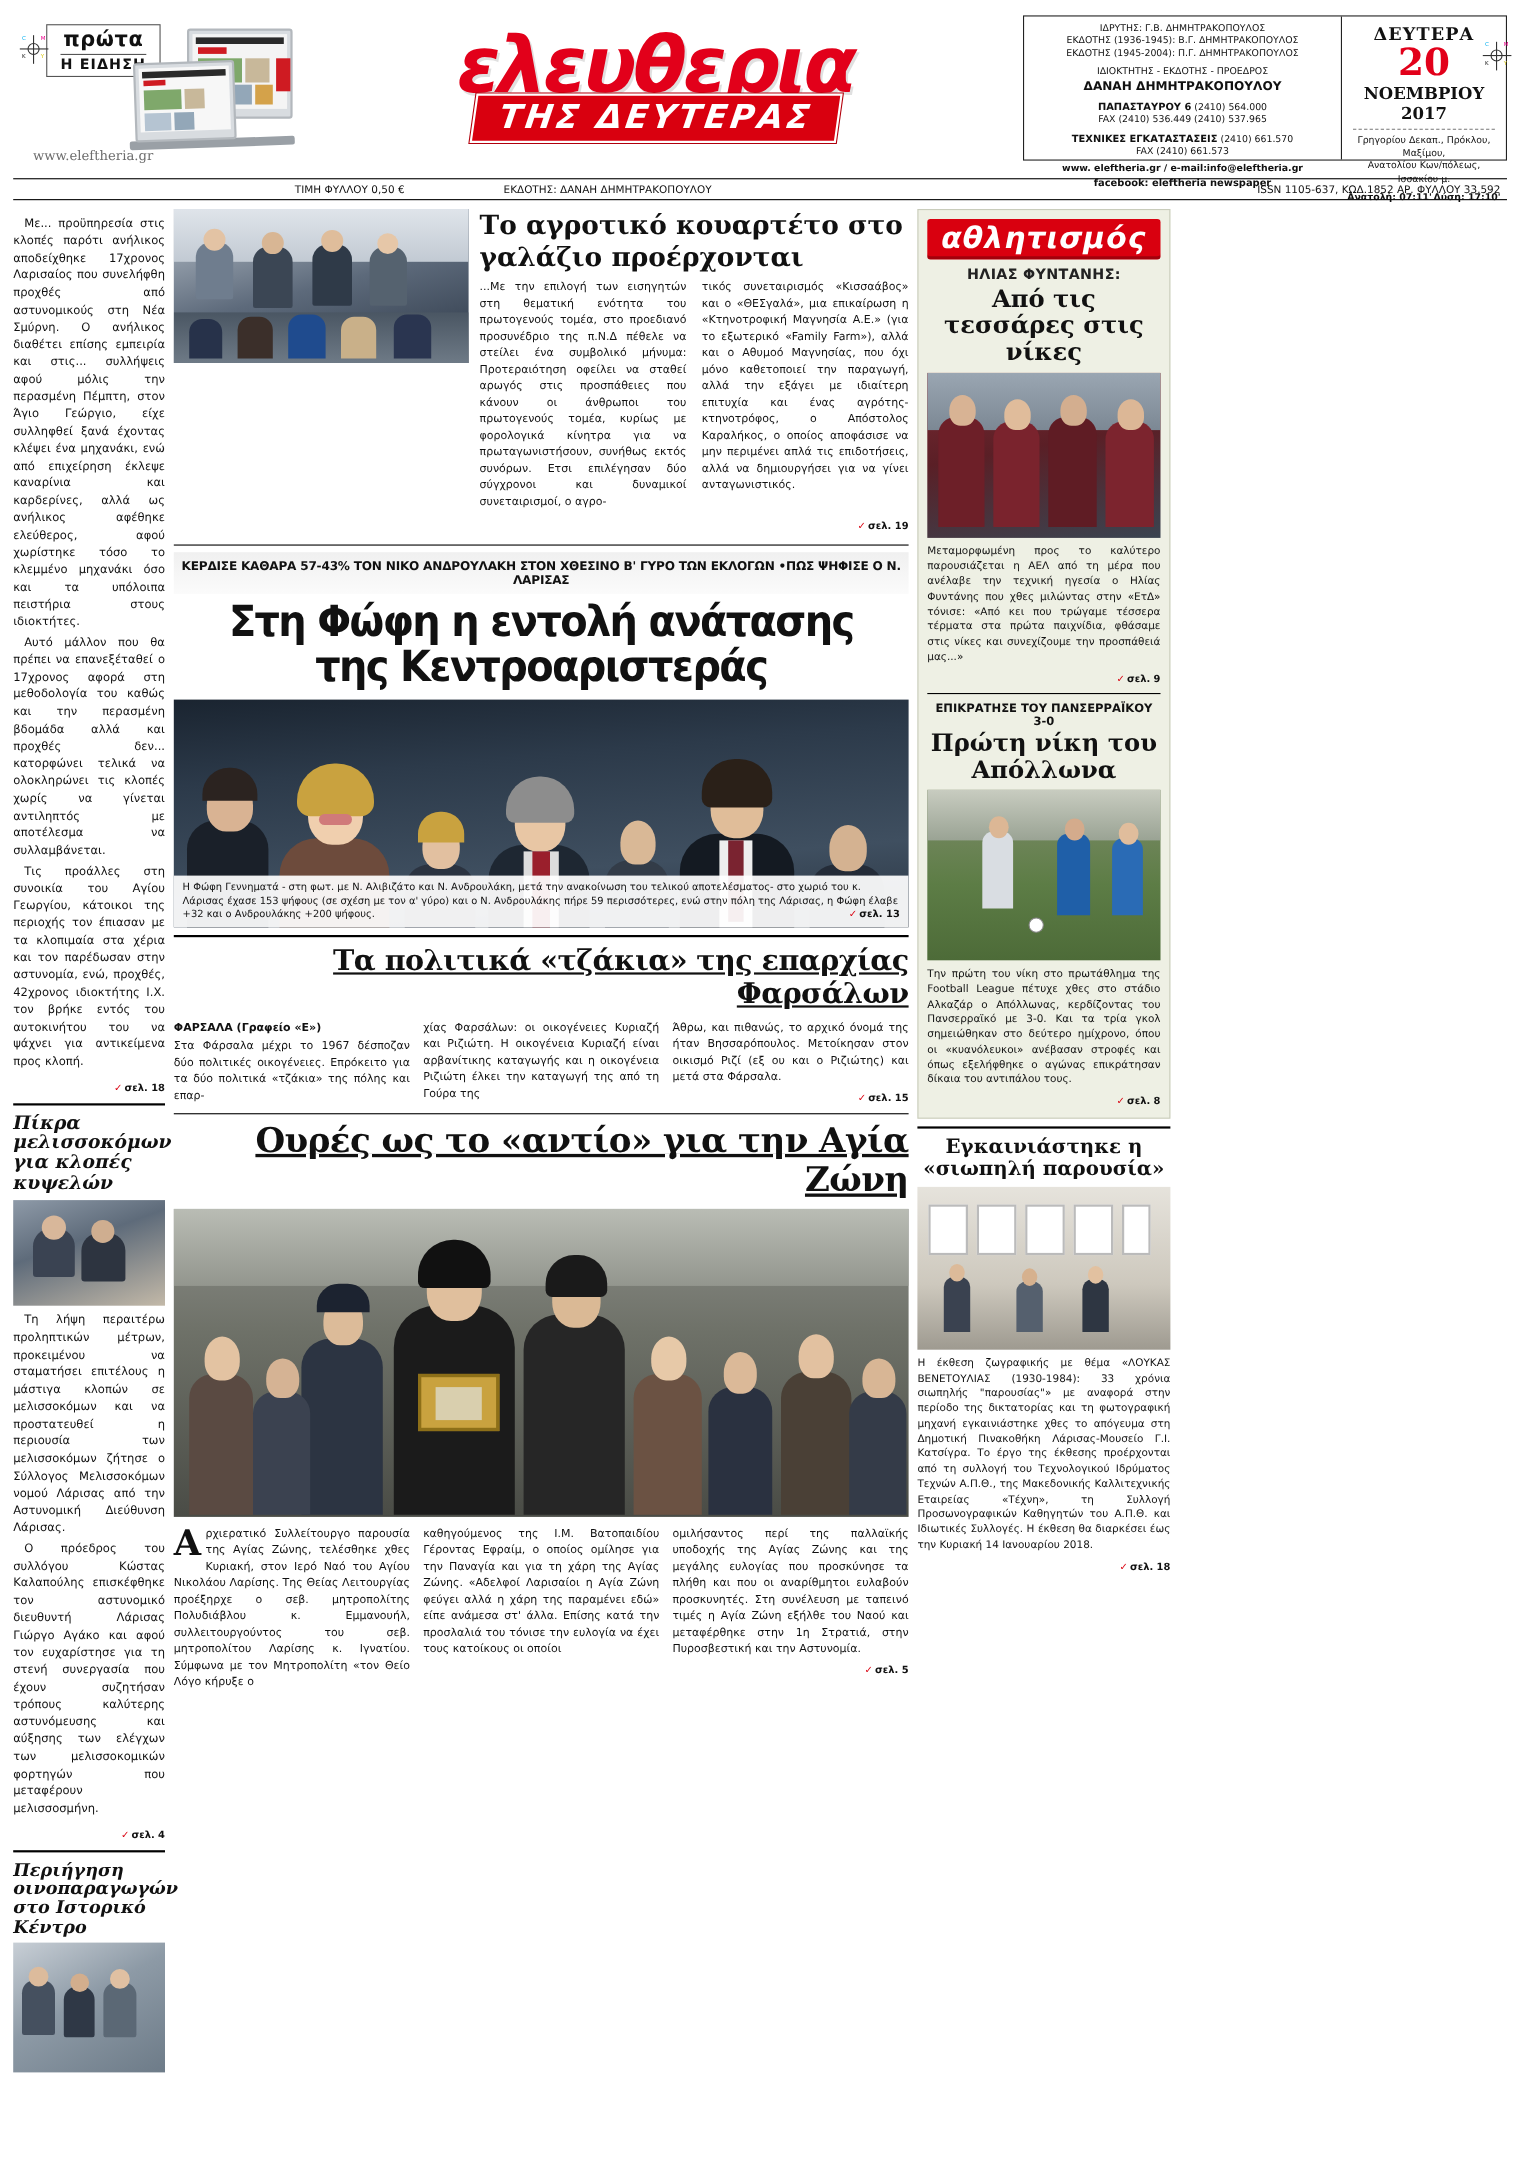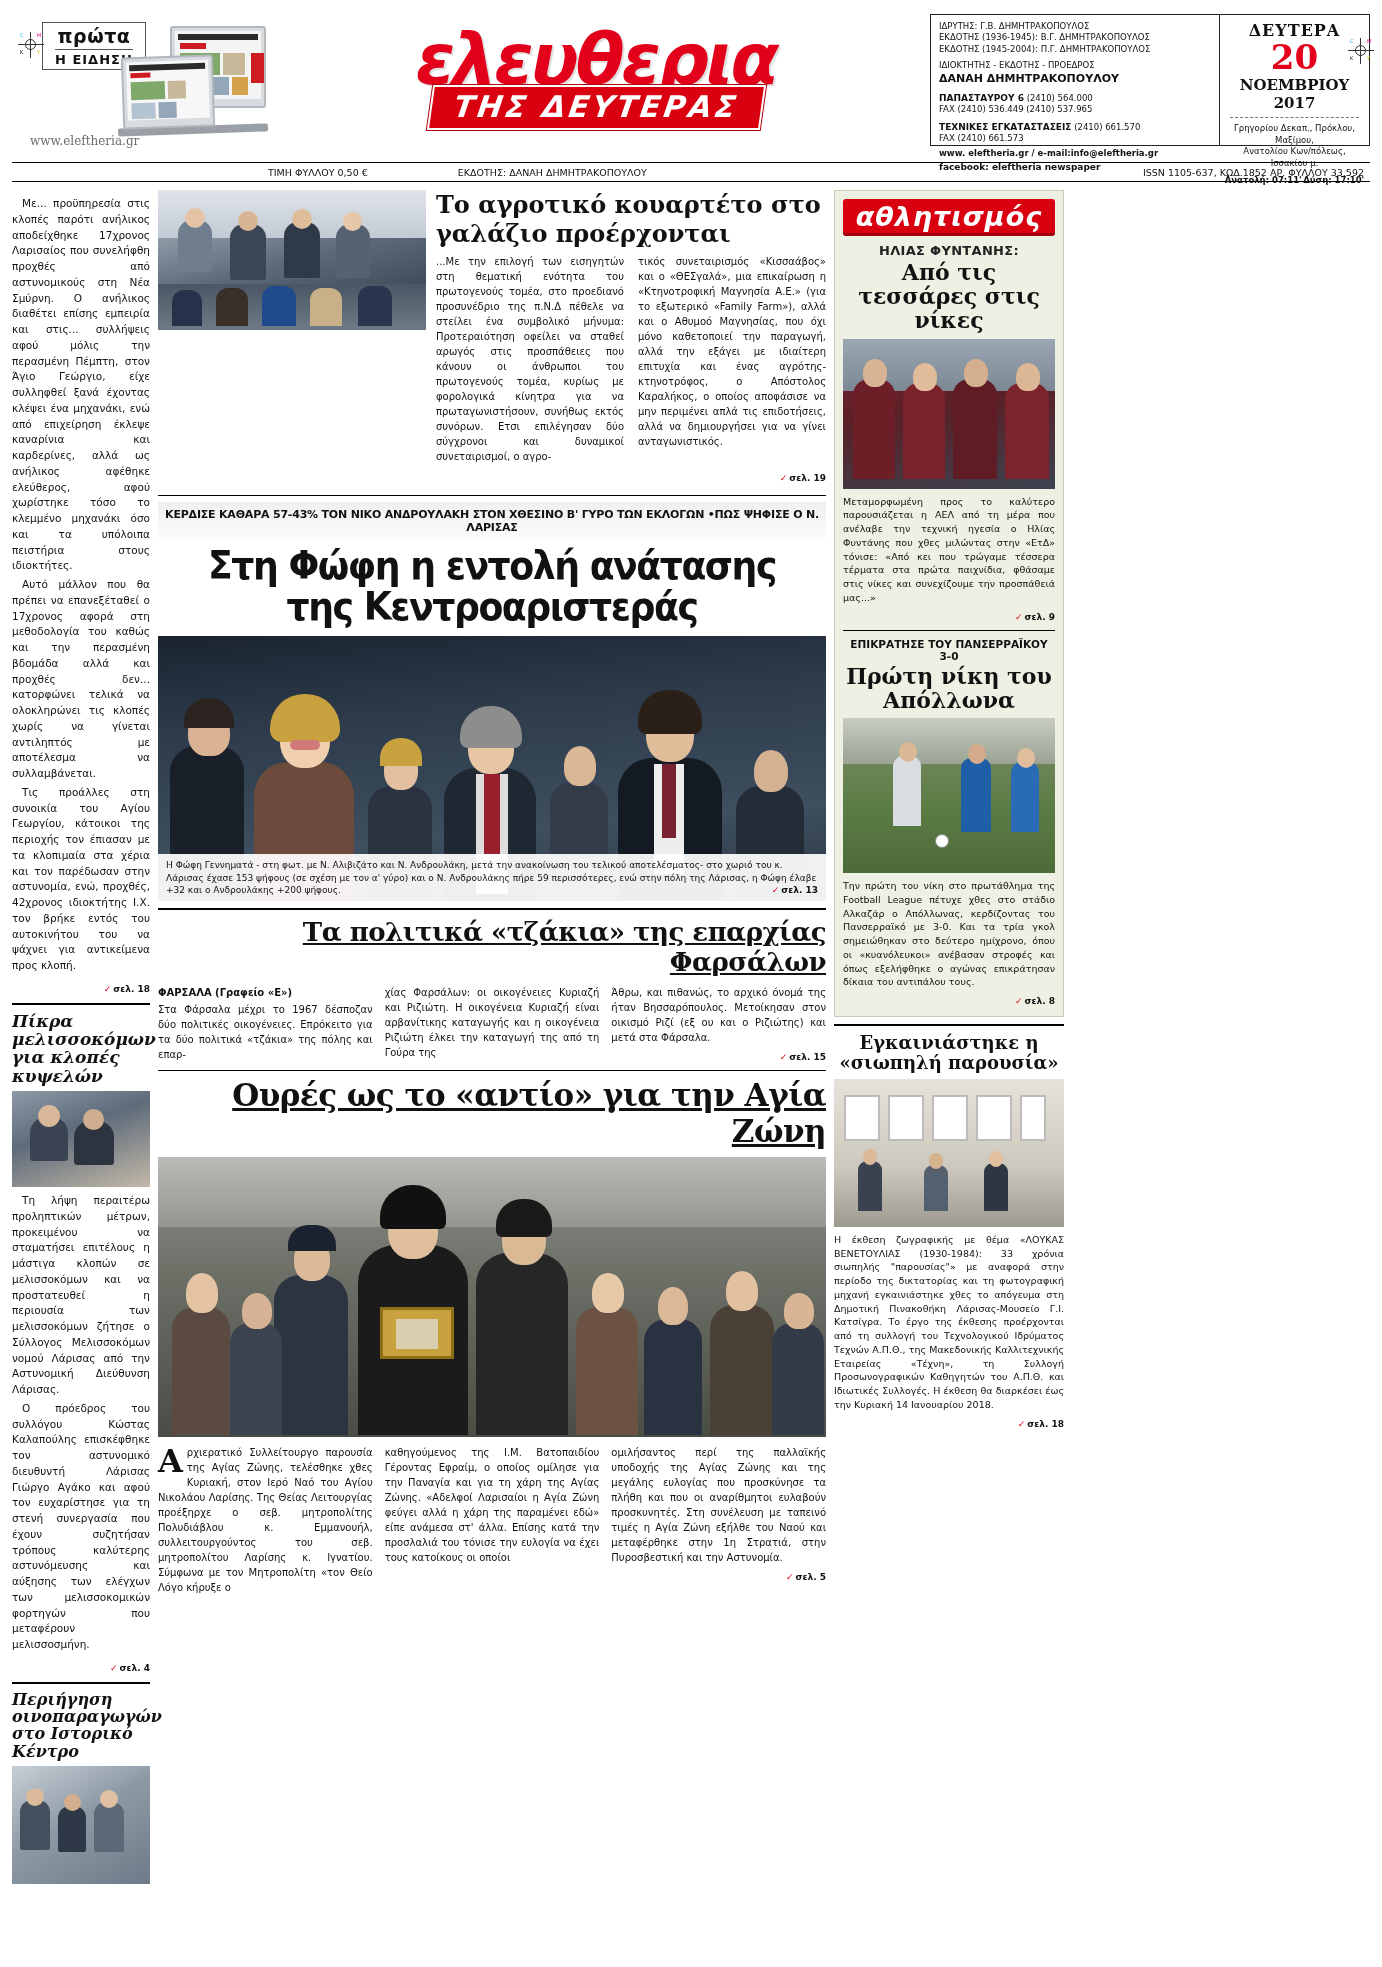--- a/index.html
+++ b/index.html
@@ -33,21 +33,21 @@
 
   .mh-logo { flex:1; position:relative; text-align:center; }
   .logo-word { font-family:"DejaVu Sans", sans-serif; font-weight:bold; font-size:71px; color:#e2001a;
                letter-spacing:-3px; line-height:0.95; margin-top:16px; font-style:italic;
                text-shadow:2px 2px 0 rgba(0,0,0,0.12); }
   .logo-sub { display:inline-block; margin-top:-8px; background:#d9000f; color:#fff; font-weight:bold;
               font-size:30px; font-style:italic; letter-spacing:3px; padding:2px 22px 4px 22px;
               border:2px solid #fff; box-shadow:0 0 0 1px #b0000c; transform:skewX(-8deg);}
 
   .mh-right { width:440px; display:flex; border:1px solid #222; height:132px; margin-top:4px;}
-  .mh-info { flex:1; padding:6px 8px; font-size:8.5px; line-height:1.35; text-align:left; }
+  .mh-info { flex:1; padding:6px 8px; font-size:8.5px; line-height:1.35; text-align:center; }
   .mh-info b { font-size:9px; }
   .mh-info .sp { height:5px; }
   .mh-date { width:150px; border-left:1px solid #222; padding:6px 4px; text-align:center;
              font-family:"DejaVu Serif", serif; }
   .mh-date .dow { font-size:16px; font-weight:bold; letter-spacing:1px;}
   .mh-date .dnum { font-size:34px; font-weight:bold; color:#e2001a; line-height:1.05;}
   .mh-date .mon { font-size:15px; font-weight:bold; }
   .mh-date .dash { border-top:1px dashed #777; margin:5px 6px; }
   .mh-date .saints { font-size:8.5px; line-height:1.4; font-family:"DejaVu Sans", sans-serif;}
   .mh-date .sun { font-size:8.5px; font-weight:bold; margin-top:5px; display:flex; justify-content:space-around;
@@ -91,21 +91,21 @@
   .top-mid { display:flex; gap:10px; }
   .top-mid .pic { width:268px; height:140px; }
   .mid-title { font-family:"DejaVu Serif", serif; font-weight:bold; font-size:24px; margin-bottom:6px;}
 
   .kicker { font-size:11px; font-weight:bold; text-align:center; letter-spacing:-0.2px;
             background:linear-gradient(#f0f0f0,#fbfbfb); padding:6px 4px; }
   .banner-head { font-family:"DejaVu Sans", sans-serif; font-weight:bold; font-size:39px;
                  text-align:center; letter-spacing:-1.6px; line-height:1.05; margin:6px 0 8px 0;
                  transform:scaleX(0.93); transform-origin:center; }
 
-  .lead-photo { width:100%; height:265px; position:relative; }
+  .lead-photo { width:100%; height:207px; position:relative; }
 
   .sec-title { font-family:"DejaVu Serif", serif; font-weight:bold; font-size:26px; text-align:right;
                letter-spacing:-0.5px;text-decoration:underline; }
   .sec-title-sm { font-family:"DejaVu Serif", serif; font-weight:bold; font-size:18px; line-height:1.1;}
 
   .dropcap::first-letter { float:left; font-size:32px; line-height:0.85; font-weight:bold;
                            font-family:"DejaVu Serif", serif; padding:3px 4px 0 0; }
 
   
   .sports { background:#eef0e4; border:1px solid #c9ccbb; padding:8px; }

